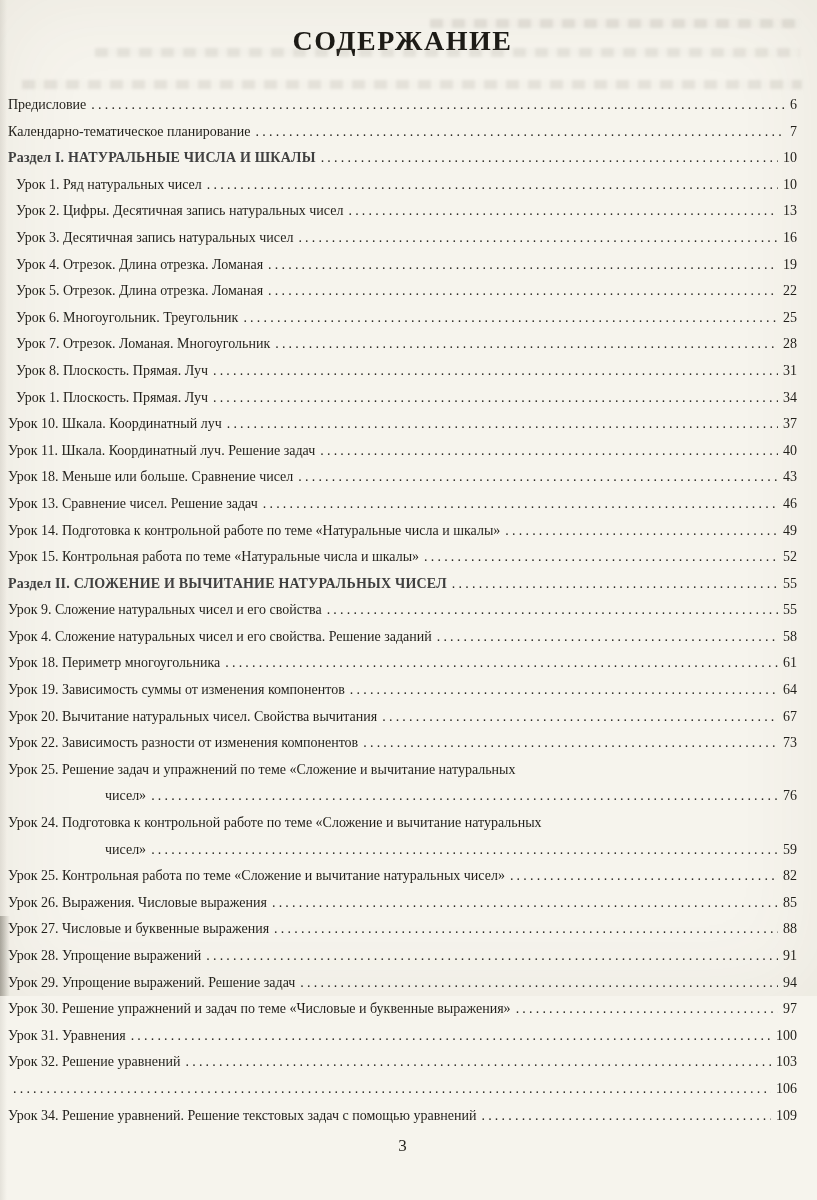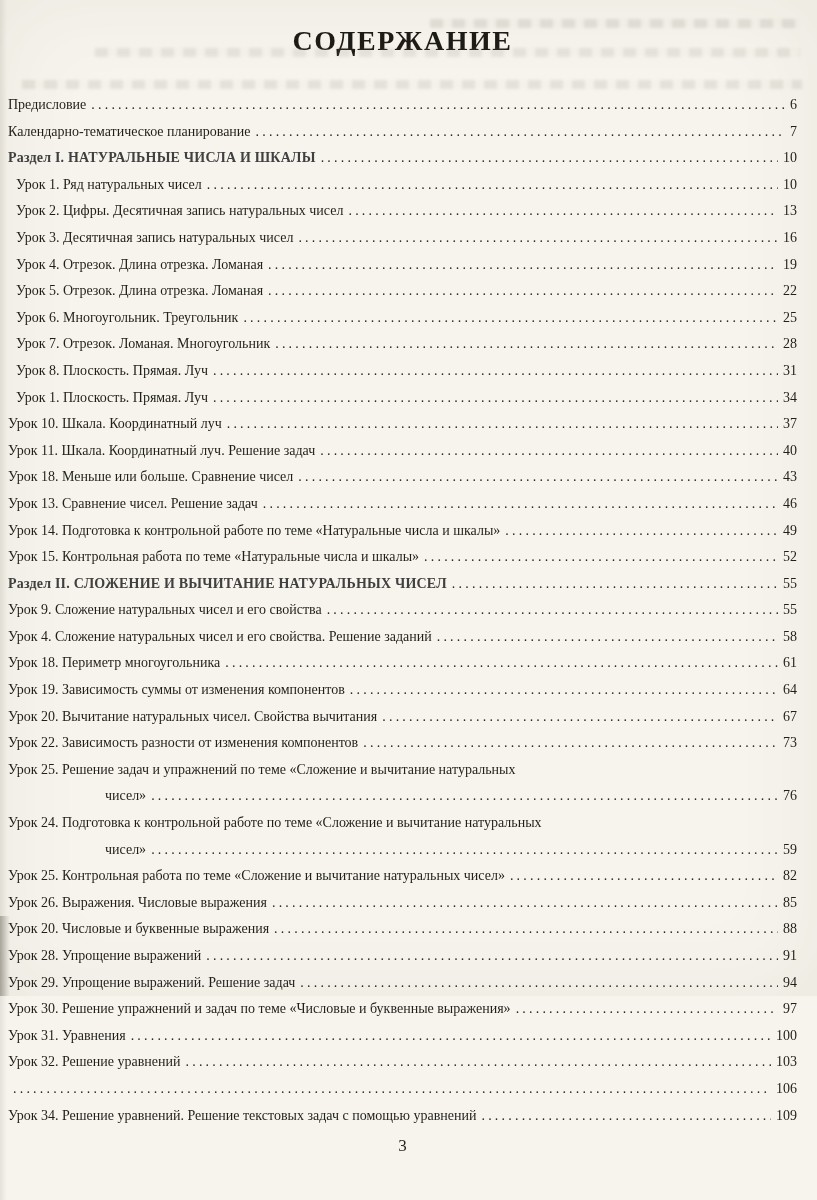--- a/index.html
+++ b/index.html
@@ -256,21 +256,21 @@
         <div class="label">Урок 25. Контрольная работа по теме «Сложение и вычитание натуральных чисел»</div>
         <div class="lead"></div>
         <div class="page">82</div>
       </div>
       <div class="row lesson">
         <div class="label">Урок 26. Выражения. Числовые выражения</div>
         <div class="lead"></div>
         <div class="page">85</div>
       </div>
       <div class="row lesson">
-        <div class="label">Урок 20. Числовые и буквенные выражения</div>
+        <div class="label">Урок 27. Числовые и буквенные выражения</div>
         <div class="lead"></div>
         <div class="page">88</div>
       </div>
       <div class="row lesson">
         <div class="label">Урок 28. Упрощение выражений</div>
         <div class="lead"></div>
         <div class="page">91</div>
       </div>
       <div class="row lesson">
         <div class="label">Урок 29. Упрощение выражений. Решение задач</div>

